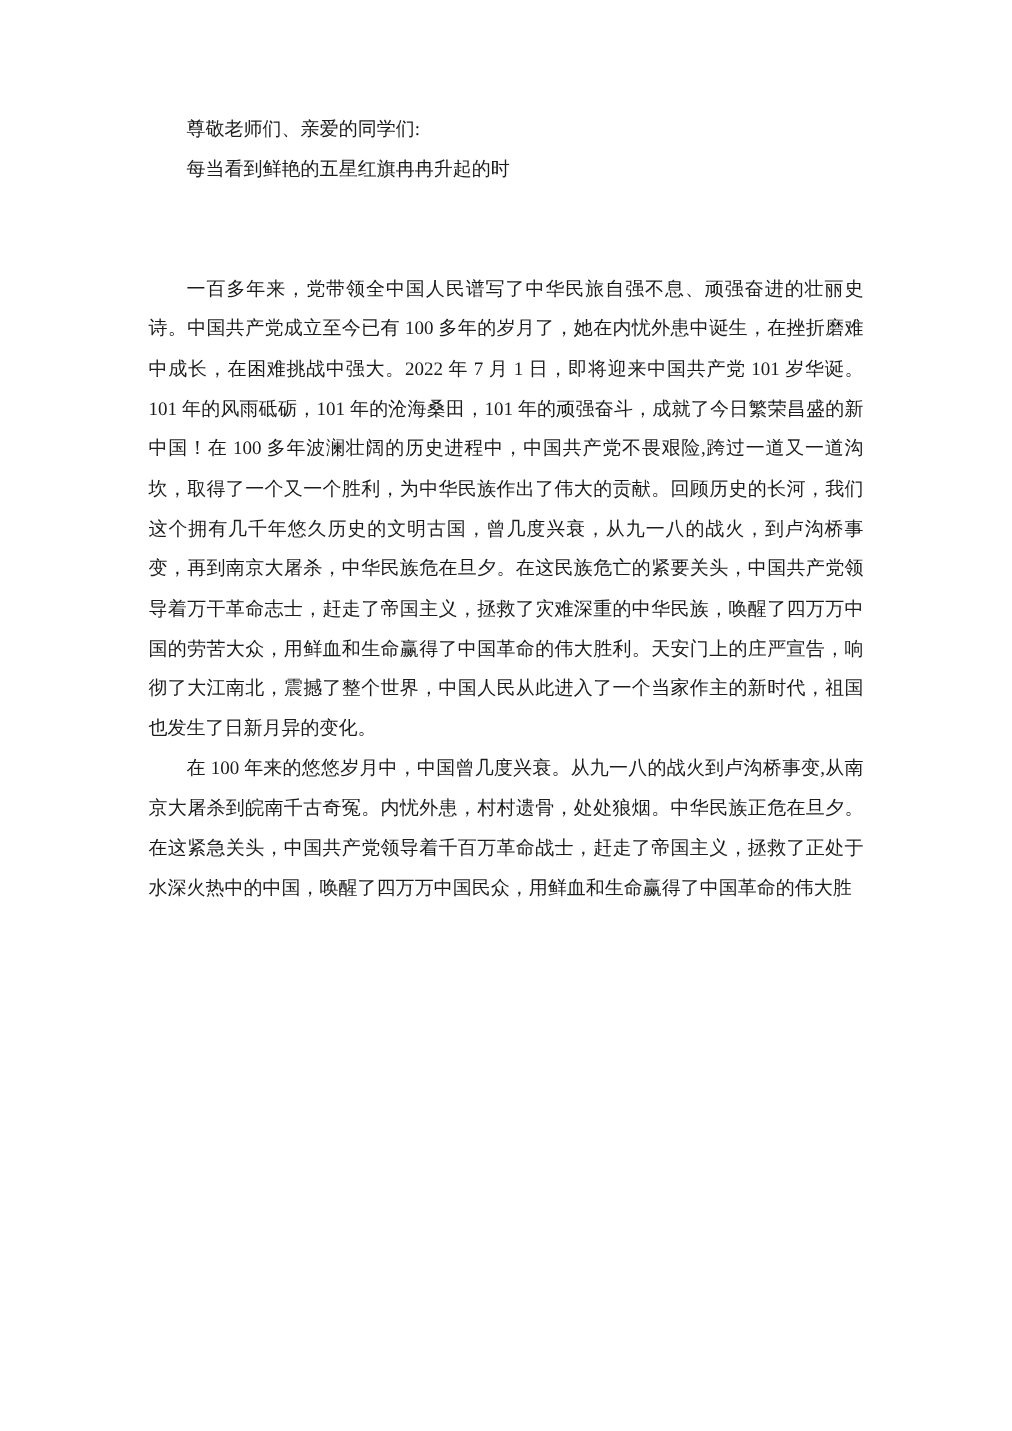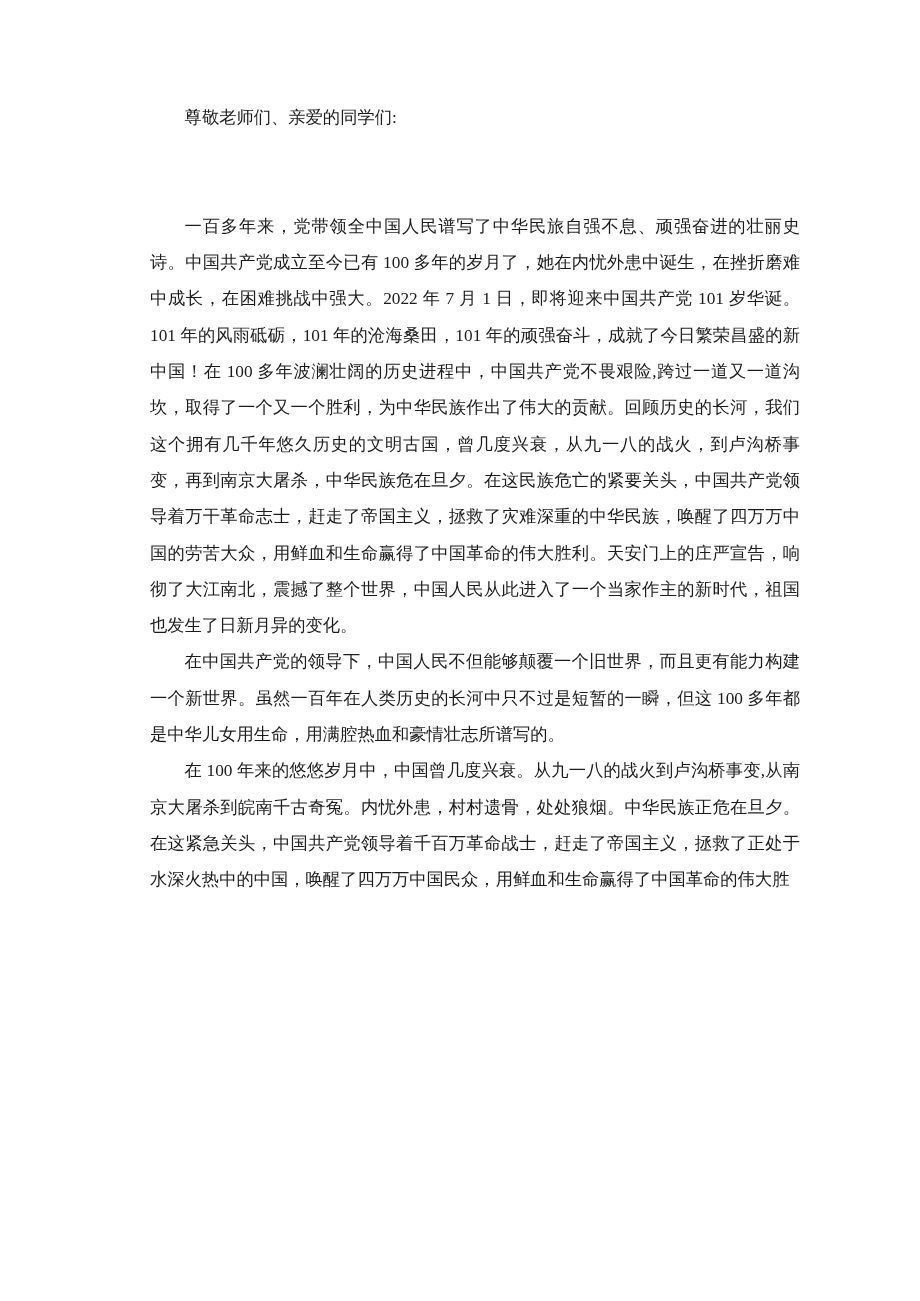--- a/index.html
+++ b/index.html
@@ -19,38 +19,37 @@
     left: 135px;
     top: 100px;
     width: 650px;
     font-family: "Liberation Serif", "DejaVu Serif", serif;
     font-size: 17.3px;
     line-height: 36.3px;
     font-weight: 400;
     color: #1c1c1c;
     text-align: justify;
     text-justify: inter-ideograph;
-    margin-left: 15px;
   }
   .doc p {
     margin: 0;
     padding: 0;
     text-indent: 2em;
   }
   .doc p.small-indent {
     text-indent: 25px;
   }
   .gap {
     height: 72.6px;
   }
 </style>
 </head>
 <body>
 
 <div class="page">
   <div class="doc">
     <p>尊敬老师们、亲爱的同学们:</p>
+    <p>每当看到鲜艳的五星红旗冉冉升起的时</p>
     <div class="gap"></div>
     <p>一百多年来，党带领全中国人民谱写了中华民旅自强不息、顽强奋进的壮丽史诗。中国共产党成立至今已有 100 多年的岁月了，她在内忧外患中诞生，在挫折磨难中成长，在困难挑战中强大。2022 年 7 月 1 日，即将迎来中国共产党 101 岁华诞。101 年的风雨砥砺，101 年的沧海桑田，101 年的顽强奋斗，成就了今日繁荣昌盛的新中国！在 100 多年波澜壮阔的历史进程中，中国共产党不畏艰险,跨过一道又一道沟坎，取得了一个又一个胜利，为中华民族作出了伟大的贡献。回顾历史的长河，我们这个拥有几千年悠久历史的文明古国，曾几度兴衰，从九一八的战火，到卢沟桥事变，再到南京大屠杀，中华民族危在旦夕。在这民族危亡的紧要关头，中国共产党领导着万干革命志士，赶走了帝国主义，拯救了灾难深重的中华民族，唤醒了四万万中国的劳苦大众，用鲜血和生命赢得了中国革命的伟大胜利。天安门上的庄严宣告，响彻了大江南北，震撼了整个世界，中国人民从此进入了一个当家作主的新时代，祖国也发生了日新月异的变化。</p>
-    <p>在中国共产党的领导下，中国人民不但能够颠覆一个旧世界，而且更有能力构建一个新世界。虽然一百年在人类历史的长河中只不过是短暂的一瞬，但这 100 多年都是中华儿女用生命，用满腔热血和豪情壮志所谱写的。</p>
     <p>在 100 年来的悠悠岁月中，中国曾几度兴衰。从九一八的战火到卢沟桥事变,从南京大屠杀到皖南千古奇冤。内忧外患，村村遗骨，处处狼烟。中华民族正危在旦夕。在这紧急关头，中国共产党领导着千百万革命战士，赶走了帝国主义，拯救了正处于水深火热中的中国，唤醒了四万万中国民众，用鲜血和生命赢得了中国革命的伟大胜</p>
   </div>
 </div>
 
 </body></html>

